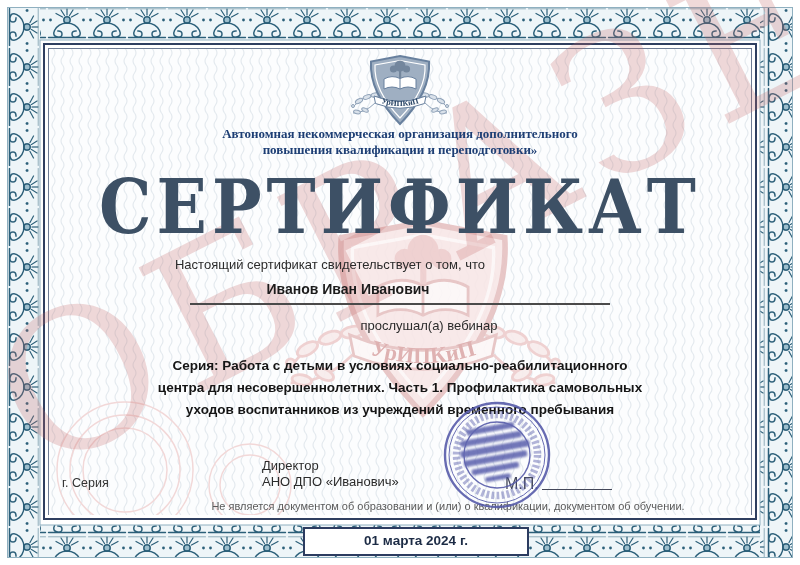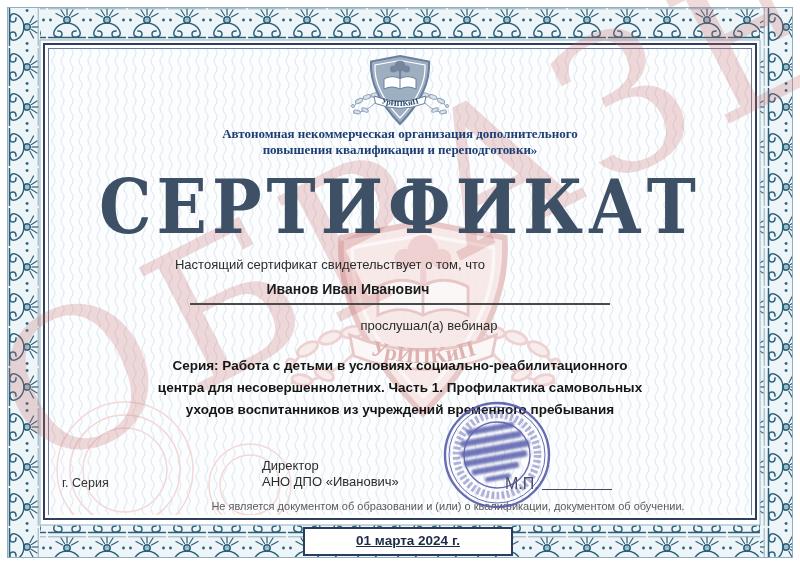--- a/index.html
+++ b/index.html
@@ -41,23 +41,23 @@
   .action{position:absolute;left:0;top:318px;width:800px;text-align:center;z-index:5;
        font-size:13px;color:#2b2b2b;margin-left:29px;}
   .course{position:absolute;left:120px;top:344px;width:560px;text-align:center;z-index:5;
        font-size:13.5px;font-weight:bold;line-height:22px;color:#151515;margin-top:11px;}
   .city{position:absolute;left:62px;top:476px;font-size:12.5px;color:#333;z-index:5;}
   .director{position:absolute;left:262px;top:458px;font-size:13px;line-height:16px;color:#2b2b2b;z-index:5;}
   .mp{position:absolute;left:505px;top:475px;font-size:16px;color:#44485a;z-index:5;}
   .sig-line{position:absolute;left:542px;top:489px;width:70px;height:1.3px;background:#44485a;z-index:5;}
   .disclaimer{position:absolute;left:0;top:500px;width:800px;text-align:center;z-index:5;
        font-size:11px;color:#5a5a5a;padding-left:48px;}
-  .date-box{position:absolute;left:303px;top:527px;width:210px;height:29px;z-index:7;
+  .date-box{position:absolute;left:303px;top:527px;width:226px;height:29px;z-index:7;
        background:#ffffff;border:2.5px solid #2c3c60;box-sizing:border-box;
-       text-align:center;line-height:24px;font-size:13.5px;font-weight:bold;color:#1c2b45;text-decoration:underline;}
+       text-align:center;line-height:24px;font-size:13.5px;font-weight:bold;color:#1c2b45;}
   .stamp-wrap{position:absolute;left:441px;top:399px;z-index:6;}
 </style>
 </head>
 <body>
 
 <div class="page">
 
   <svg width="0" height="0" style="position:absolute" aria-hidden="true">
     <defs>
       <symbol id="emblem-symbol" viewBox="0 0 110 78">

